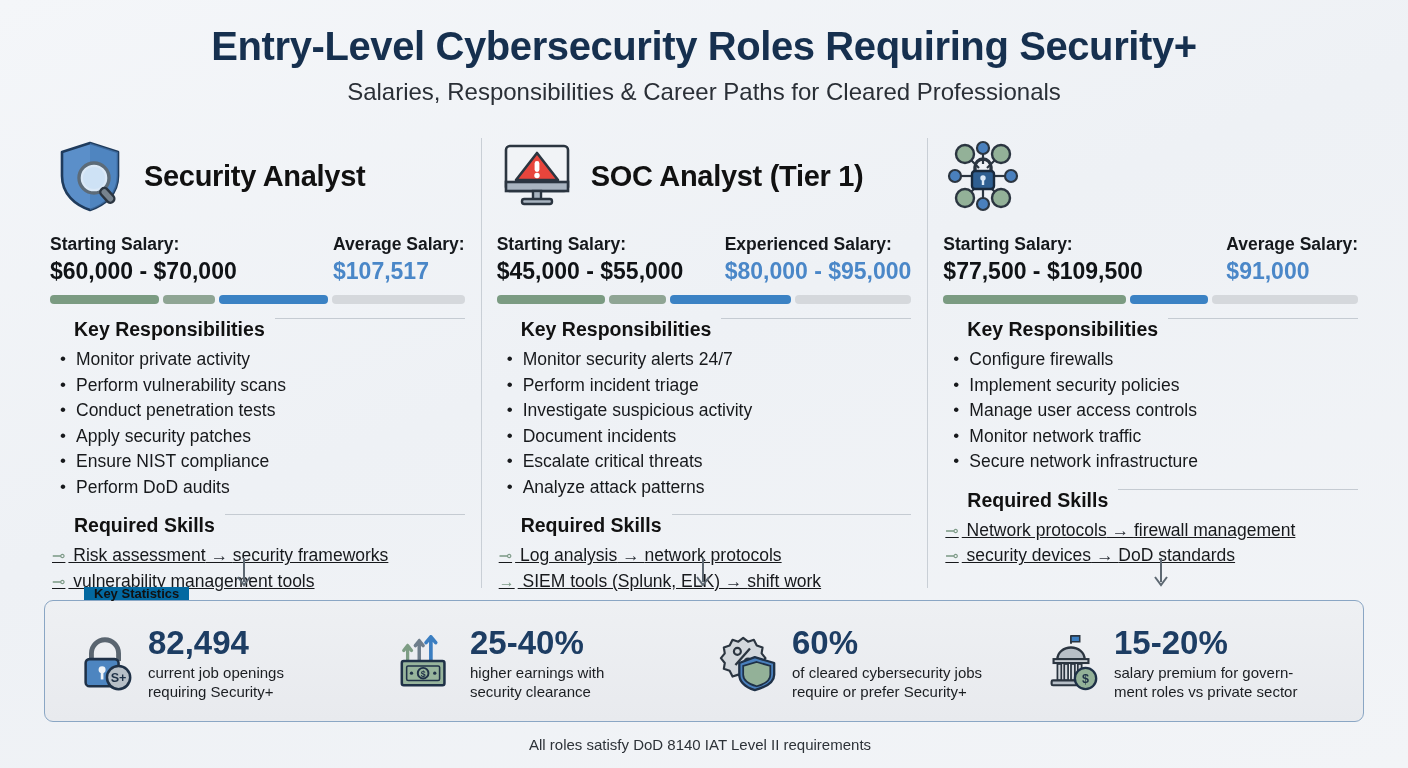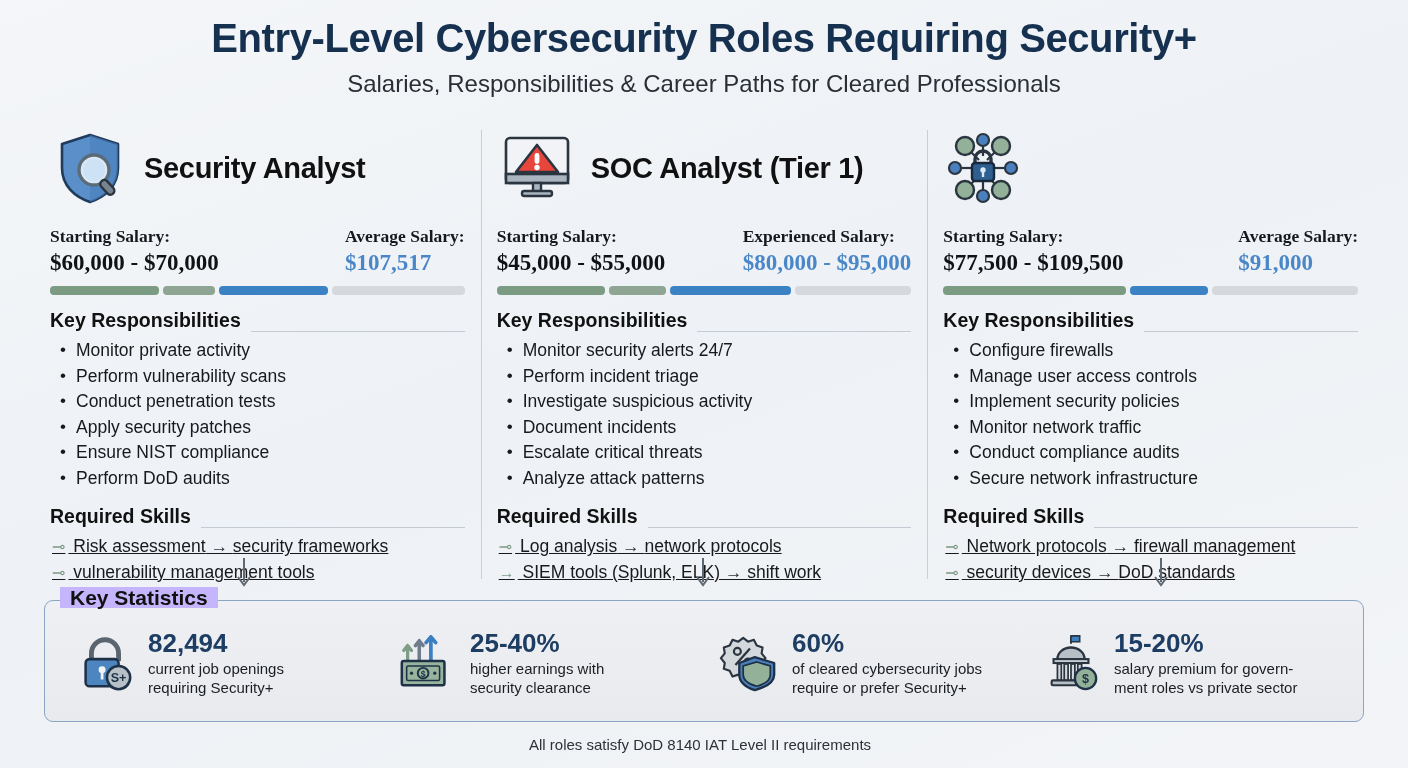--- a/index.html
+++ b/index.html
@@ -20,21 +20,21 @@
   .header {
     text-align: center;
     padding-top: 16px;
   }
   .title {
     font-size: 40px;
     font-weight: bold;
     color: #16304f;
     letter-spacing: -0.4px;
     line-height: 1.1;
-    margin: 0;
+    margin: 8px;
   }
   .subtitle {
     font-size: 24px;
     color: #2a2f36;
     margin-top: 10px;
     font-weight: normal;
   }
 
   
   .columns {
@@ -79,21 +79,20 @@
     line-height: 1.12;
     letter-spacing: -0.3px;
   }
 
   .salary-row {
     display: flex;
     margin-top: 14px;
   }
   .salary-block {
     flex: 1 1 auto;
-    font-family: Liberation Serif, serif;
   }
   .salary-block.right { flex: 0 0 auto; padding-left: 12px; }
   .salary-label {
     font-size: 17.5px;
     font-weight: bold;
     color: #15181c;
     white-space: nowrap;
   }
   .salary-value {
     font-size: 23px;
@@ -111,23 +110,24 @@
     height: 9px;
     align-items: stretch;
   }
   .seg {
     border-radius: 4px;
     height: 9px;
   }
 
   .section-head {
     display: flex;
-    align-items: flex-end;
+    align-items: flex-start;
     gap: 10px;
     margin-top: 14px;
+    margin-left: 24px;
   }
   .section-head .label {
     font-size: 19.5px;
     font-weight: bold;
     color: #111111;
     white-space: nowrap;
   }
   .section-head .rule {
     flex: 1 1 auto;
     height: 1px;
@@ -197,24 +197,24 @@
     position: absolute;
     inset: 0;
     border: 1.4px solid #8aa6c4;
     border-radius: 9px;
     background: linear-gradient(180deg, #eef0f3 0%, #e8eaee 100%);
     box-sizing: border-box;
   }
   .stats-legend {
     position: absolute;
     top: -13px;
-    left: 16px;
-    background: #c4b5fd;
+    left: 40px;
+    background: #0369a1;
     padding: 0 10px;
-    font-size: 21px;
+    font-size: 13px;
     font-weight: bold;
     color: #111111;
     line-height: 1;
     white-space: nowrap;
   }
   .stats-inner {
     position: absolute;
     inset: 0;
     display: flex;
     align-items: center;
@@ -229,21 +229,21 @@
     padding-left: 14px;
     box-sizing: border-box;
   }
   .stat-icon {
     flex: 0 0 auto;
     width: 62px;
     height: 62px;
   }
   .stat-text { min-width: 0; }
   .stat-value {
-    font-size: 26px;
+    font-size: 33px;
     font-weight: bold;
     color: #1d3d63;
     line-height: 1.1;
   }
   .stat-desc {
     font-size: 15px;
     color: #1b1e22;
     line-height: 1.28;
     margin-top: 2px;
   }
@@ -419,24 +419,23 @@
         <div class="seg" style="background: rgb(59, 130, 196); flex: 19 1 0px;"></div>
         <div class="seg" style="background: rgb(213, 216, 220); flex: 36 1 0px;"></div>
       </div>
 
     <div class="section-head">
       <span class="label">Key Responsibilities</span>
       <span class="rule"></span>
     </div>
     <ul class="bullets">
         <li>Configure firewalls</li>
+        <li>Implement security policies</li>
         <li>Manage user access controls</li>
-        <li>Implement security policies</li>
         <li>Monitor network traffic</li>
-        <li>Conduct compliance audits</li>
         <li>Secure network infrastructure</li>
       </ul>
 
     <div class="section-head">
       <span class="label">Required Skills</span>
       <span class="rule"></span>
     </div>
     <ul class="skills">
         <li><span class="skill-mark">⊸</span> Network protocols<span class="skill-arrow"> → </span>firewall management</li>
         <li><span class="skill-mark">⊸</span> security devices<span class="skill-arrow"> → </span>DoD standards</li>

